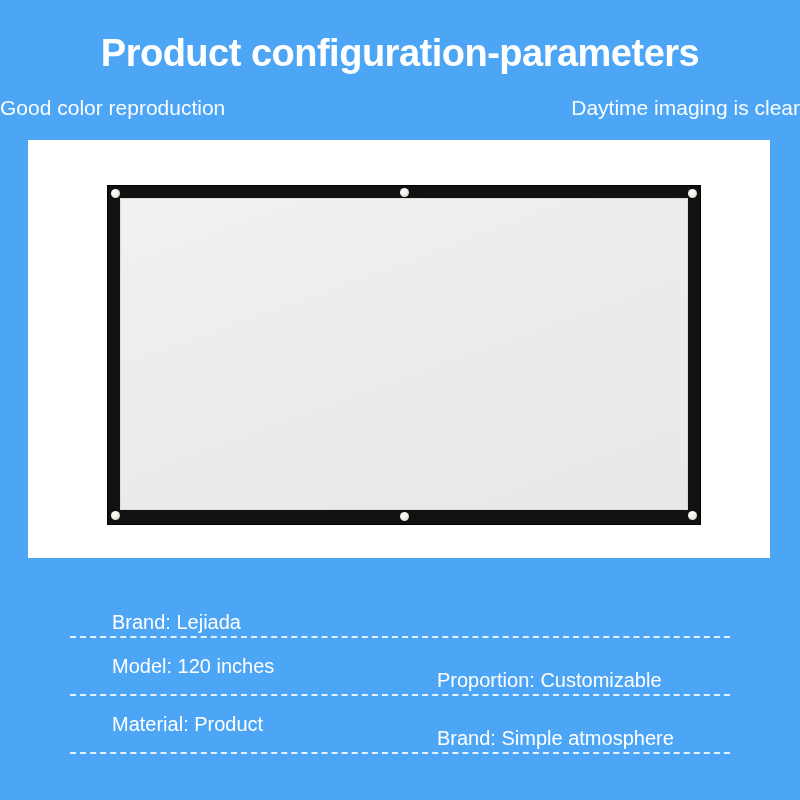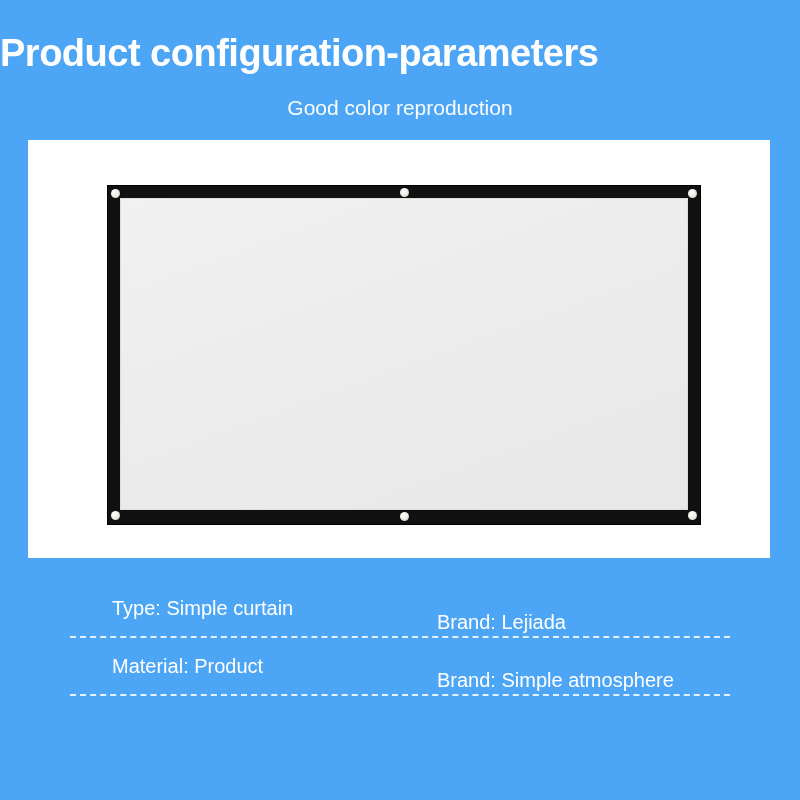--- a/index.html
+++ b/index.html
@@ -21,33 +21,34 @@
     top: 0;
     left: 0;
     width: 800px;
     height: 140px;
   }
   .page-title {
     position: absolute;
     top: 32px;
     left: 0;
     width: 800px;
+    text-align: center;
     color: #ffffff;
     font-size: 38px;
     font-weight: bold;
     letter-spacing: -0.5px;
     white-space: nowrap;
   }
   .subtitle-row {
     position: absolute;
     top: 96px;
     left: 0;
     width: 800px;
     display: flex;
-    justify-content: center;
+    justify-content: space-between;
     gap: 44px;
   }
   .subtitle {
     color: #ffffff;
     font-size: 21px;
     font-weight: normal;
     white-space: nowrap;
     opacity: 0.97;
   }
 
@@ -117,37 +118,41 @@
   .spec-cell.col-1 { width: 325px; padding-left: 42px; box-sizing: border-box; }
   .spec-cell.col-2 { flex: 1; padding-left: 42px; box-sizing: border-box; margin-top: 28px; }
 </style>
 </head>
 <body>
 
 <div class="header">
   <div class="page-title">Product configuration-parameters</div>
   <div class="subtitle-row">
     <div class="subtitle">Good color reproduction</div>
+    <div class="subtitle">Daytime imaging is clear</div>
   </div>
 </div>
 
 <div class="product-card">
   <div class="screen-frame">
     <div class="screen-surface"></div>
     <span class="grommet g-tl"></span>
     <span class="grommet g-tc"></span>
     <span class="grommet g-tr"></span>
     <span class="grommet g-bl"></span>
     <span class="grommet g-bc"></span>
     <span class="grommet g-br"></span>
   </div>
 </div>
 
 <div class="spec-table">
   <div class="spec-row">
-    <div class="spec-cell col-1">Type: Simple curtain</div>
     <div class="spec-cell col-2">Brand: Lejiada</div>
+  </div>
+  <div class="spec-row">
+    <div class="spec-cell col-1">Model: 120 inches</div>
+    <div class="spec-cell col-2">Proportion: Customizable</div>
   </div>
   <div class="spec-row">
     <div class="spec-cell col-1">Material: Product</div>
     <div class="spec-cell col-2">Brand: Simple atmosphere</div>
   </div>
 </div>
 
 </body></html>

